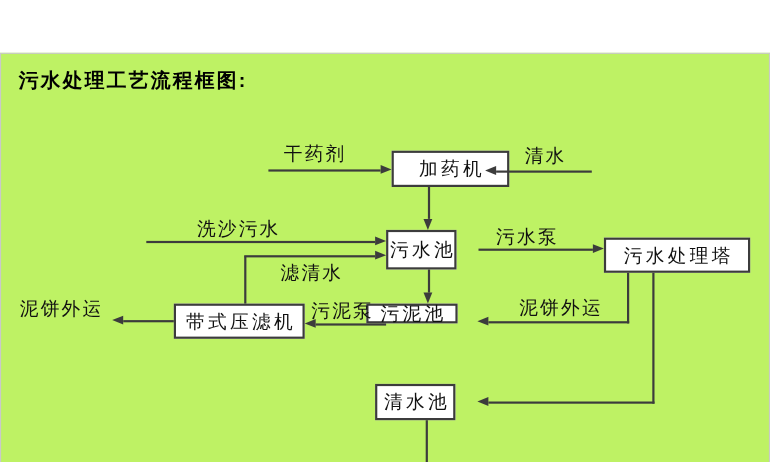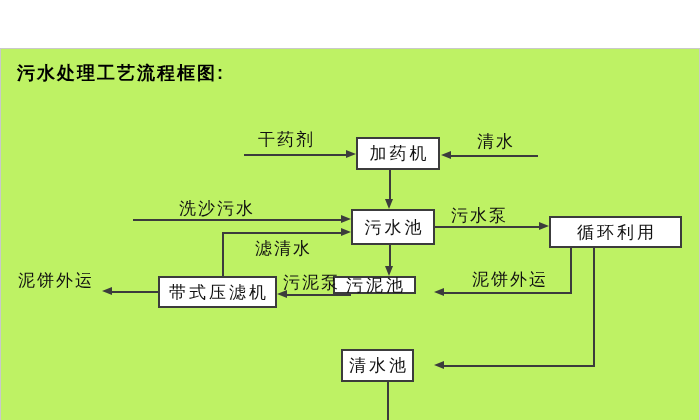--- a/index.html
+++ b/index.html
@@ -35,23 +35,23 @@
   .ar.l{border-width:4.5px 10px 4.5px 0;border-right-color:#3c3c3c;}
   .ar.d{border-width:10px 4.5px 0 4.5px;border-top-color:#3c3c3c;}
 </style>
 </head>
 <body>
 
 <div id="stage">
 
   <div class="title">污水处理工艺流程框图:</div>
 
-  <div class="node" style="left:355px;top:88px;width:84px;height:33px">加药机</div>
-  <div class="node" style="left:350px;top:160px;width:84px;height:36px">污水池</div>
-  <div class="node" style="left:548px;top:167px;width:133px;height:32px">循环利用</div>
+  <div class="node" style="left:355px;top:88px;width:107px;height:33px">加药机</div>
+  <div class="node" style="left:350px;top:160px;width:64px;height:36px">污水池</div>
+  <div class="node" style="left:548px;top:167px;width:133px;height:32px">污水处理塔</div>
   <div class="node" style="left:332px;top:227px;width:83px;height:18px">污泥池</div>
   <div class="node" style="left:157px;top:227px;width:119px;height:32px">带式压滤机</div>
   <div class="node" style="left:340px;top:300px;width:73px;height:33px">清水池</div>
 
   <div class="hl" style="left:243px;top:105px;width:102px"></div>
   <div class="ar r" style="left:345px;top:101px"></div>
   <span class="elabel" style="left:257px;top:79px">干药剂</span>
 
   <div class="hl" style="left:450px;top:106px;width:87px"></div>
   <div class="ar l" style="left:440px;top:102px"></div>

